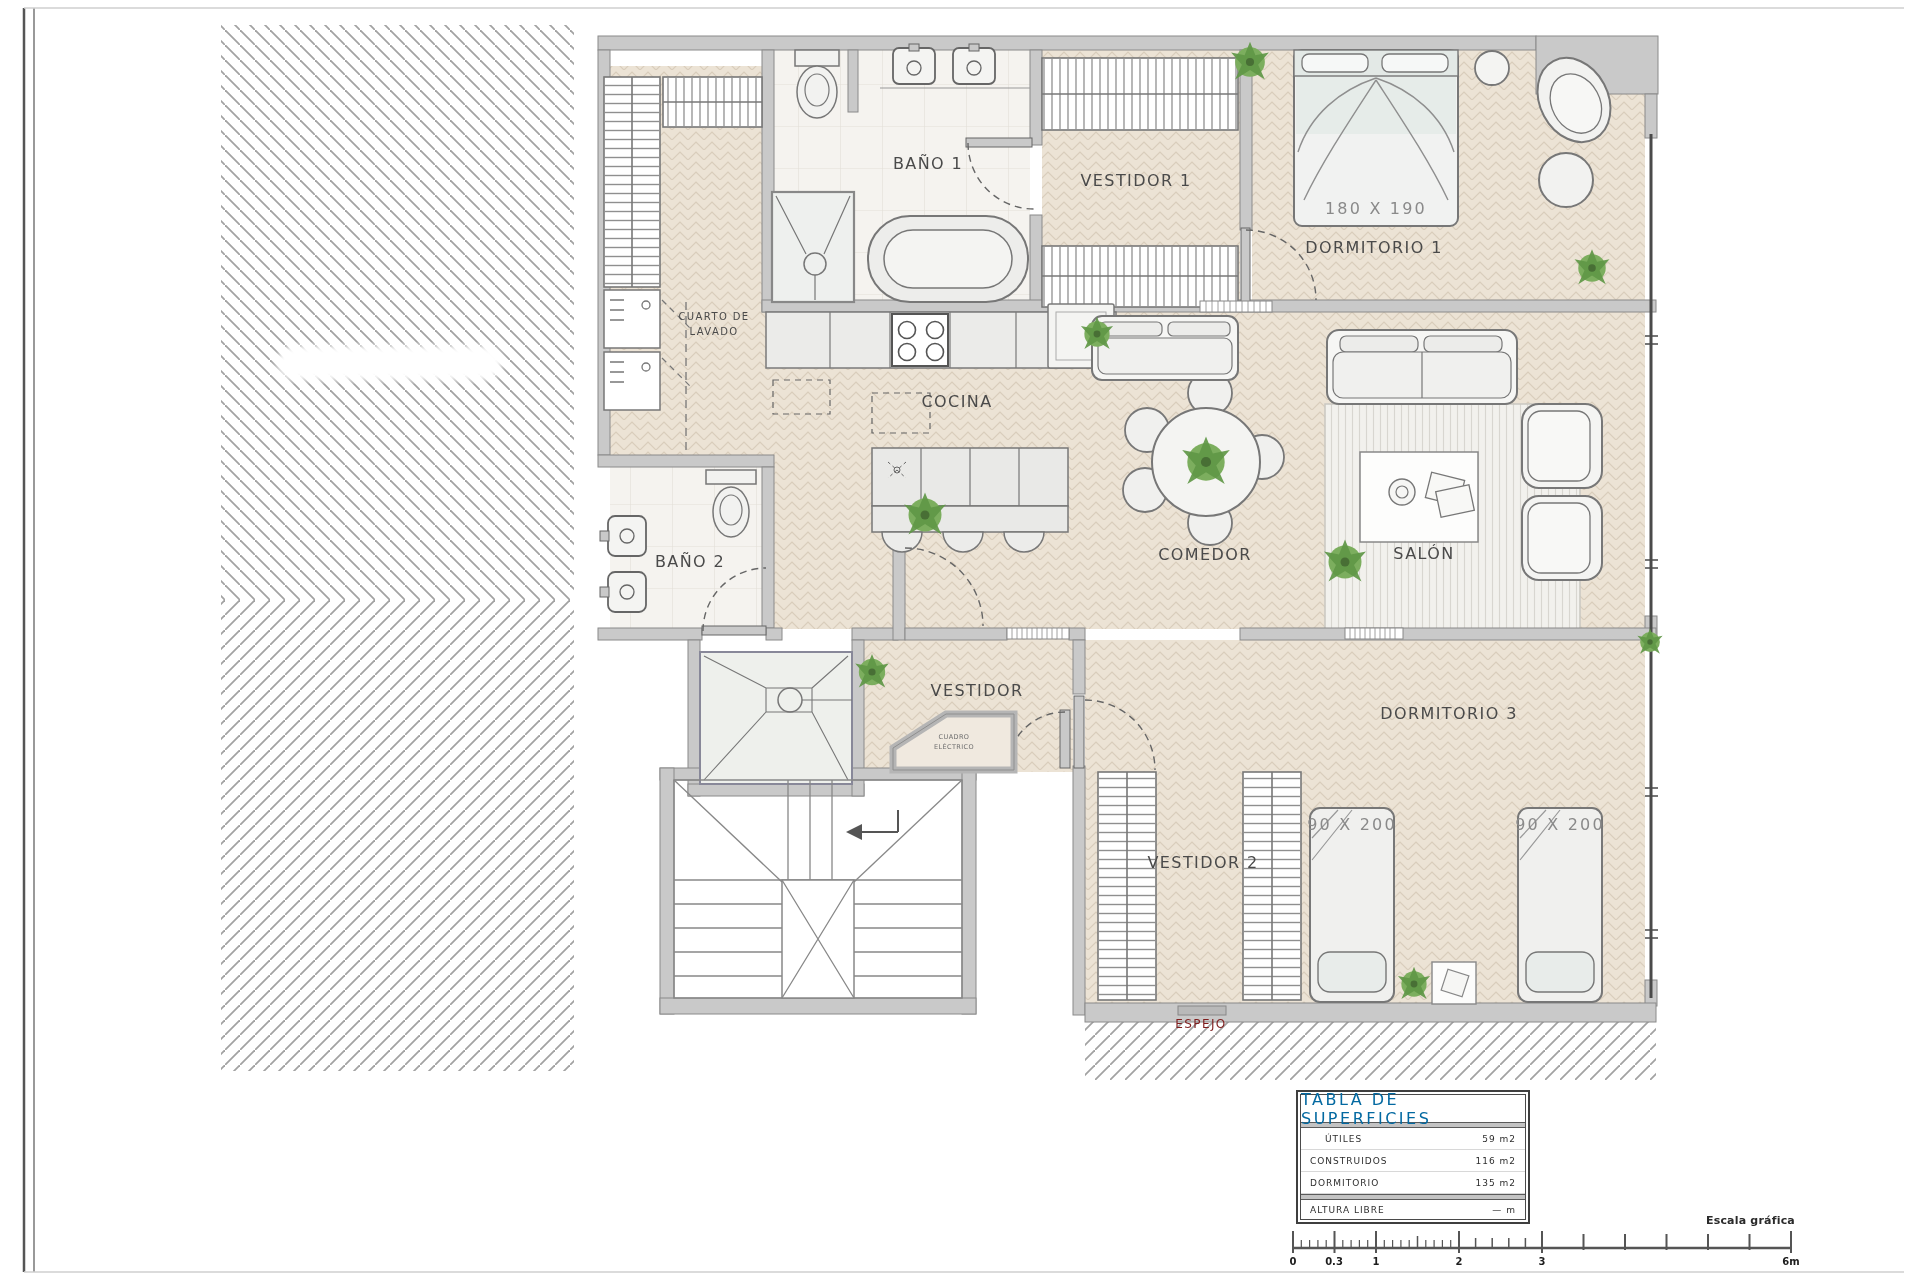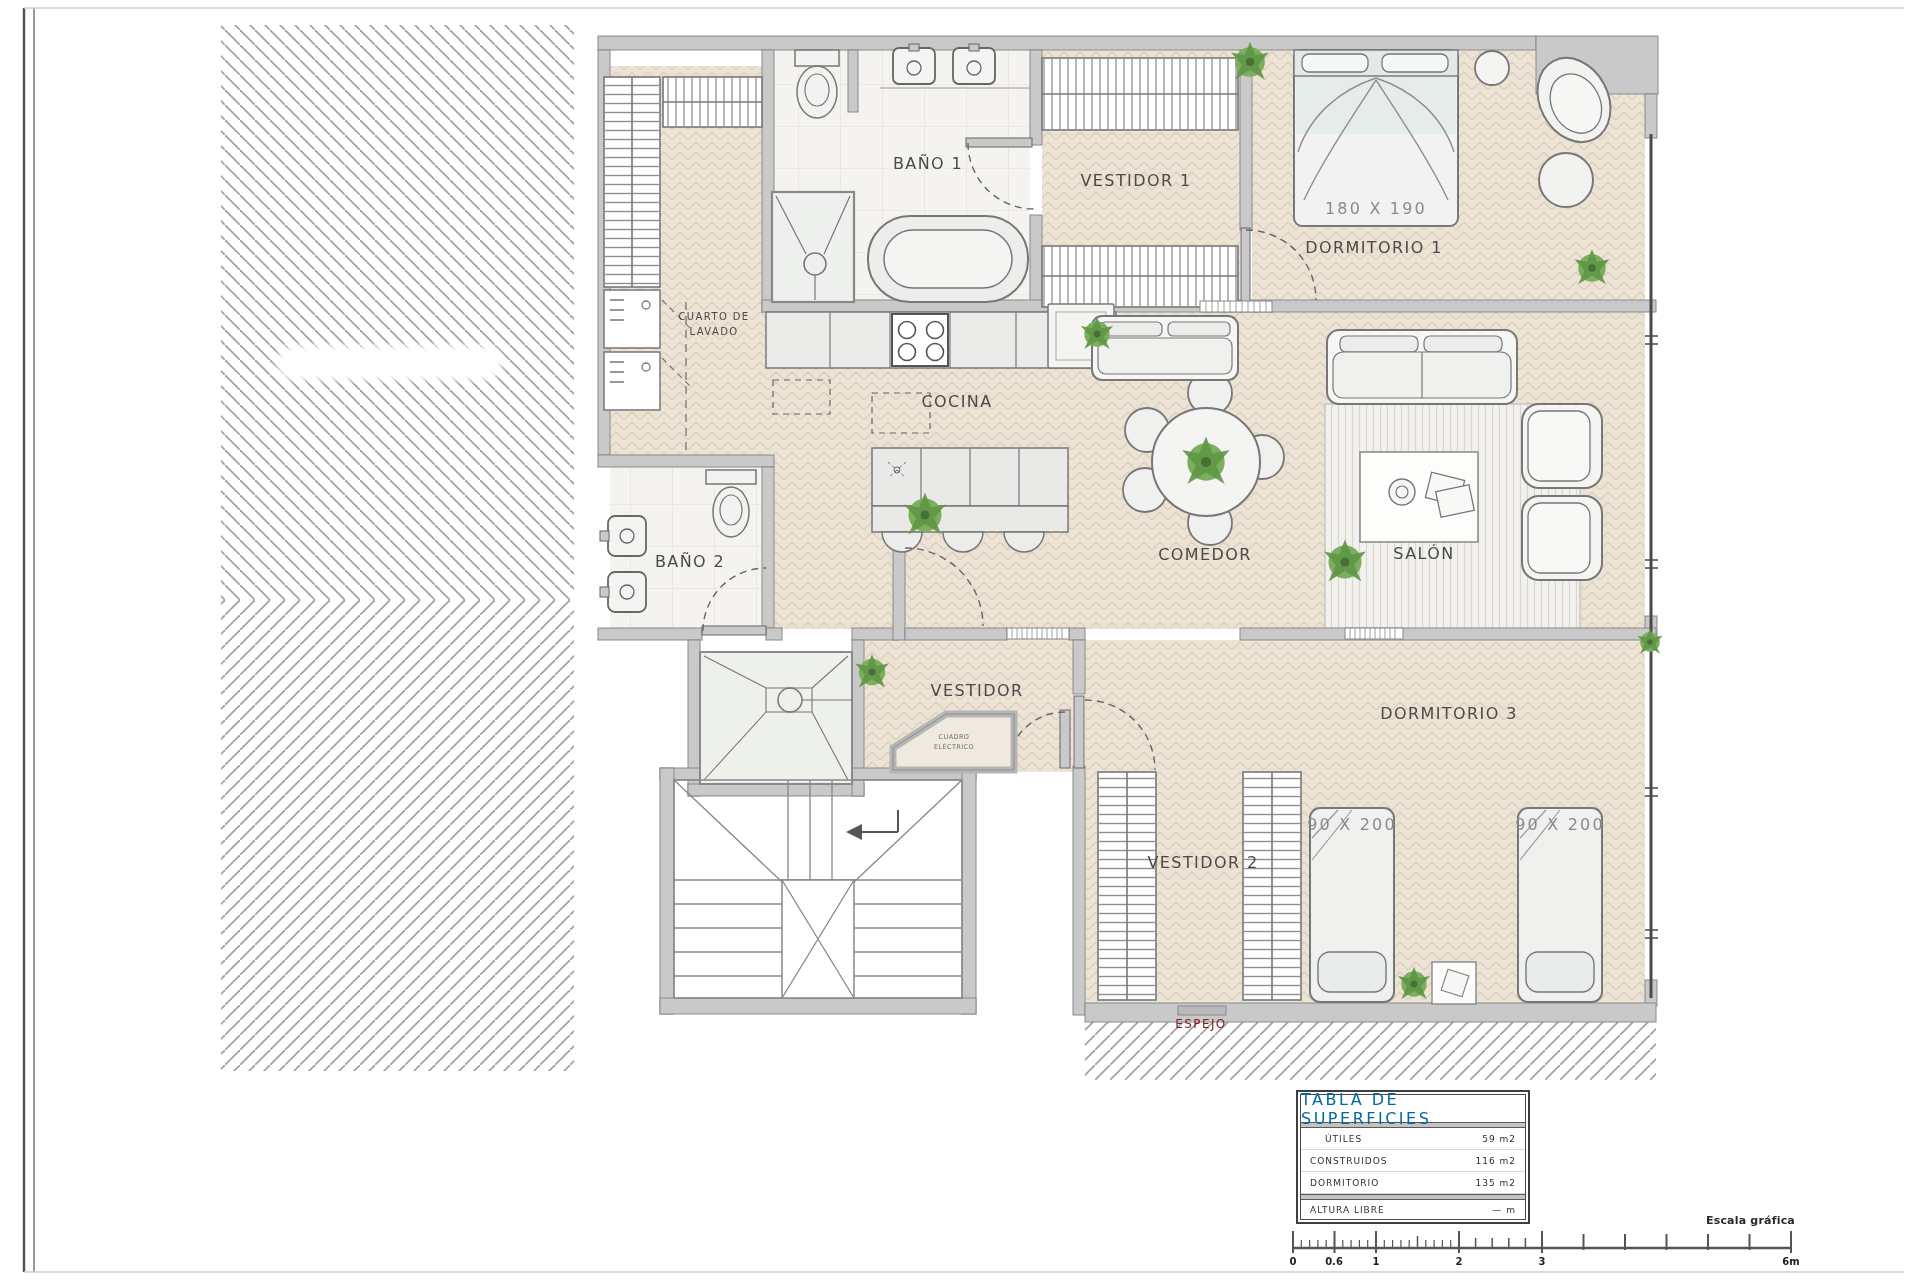--- a/index.html
+++ b/index.html
@@ -427,19 +427,19 @@
     <div class="rule"></div>
     <div class="frow">
       <span class="lab">ALTURA LIBRE</span>
       <span class="val">— m</span>
     </div>
   </div>
 </div>
 
 <div class="lbl caption" style="left:1795px;top:1220px;">Escala gráfica</div>
 <div class="lbl scale-num" style="left:1293px;top:1256px;">0</div>
-<div class="lbl scale-num" style="left:1334px;top:1256px;">0.6</div>
+<div class="lbl scale-num" style="left:1334px;top:1256px;">0.3</div>
 <div class="lbl scale-num" style="left:1376px;top:1256px;">1</div>
 <div class="lbl scale-num" style="left:1459px;top:1256px;">2</div>
 <div class="lbl scale-num" style="left:1542px;top:1256px;">3</div>
 <div class="lbl scale-num" style="left:1791px;top:1256px;">6m</div>
 
 </div>
 
 </body></html>

